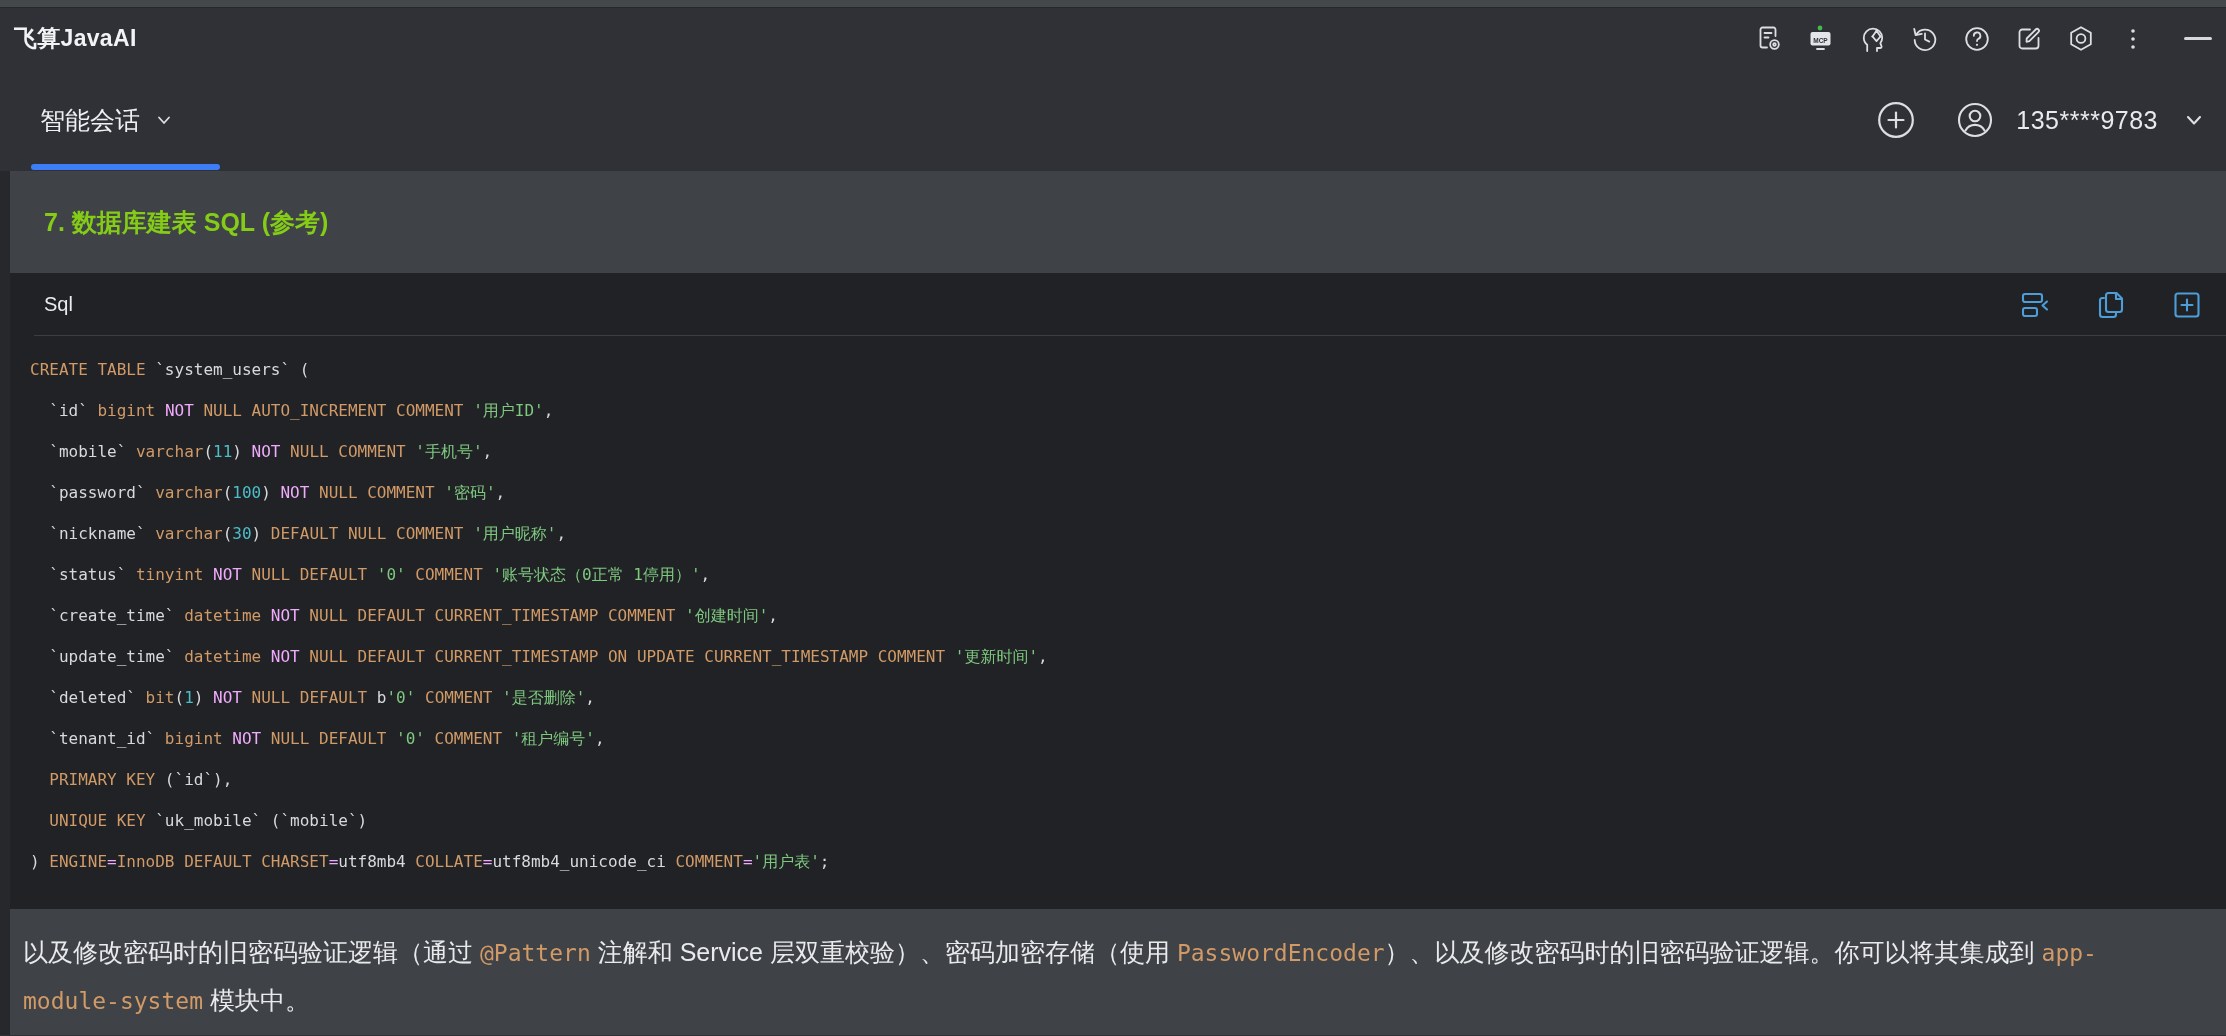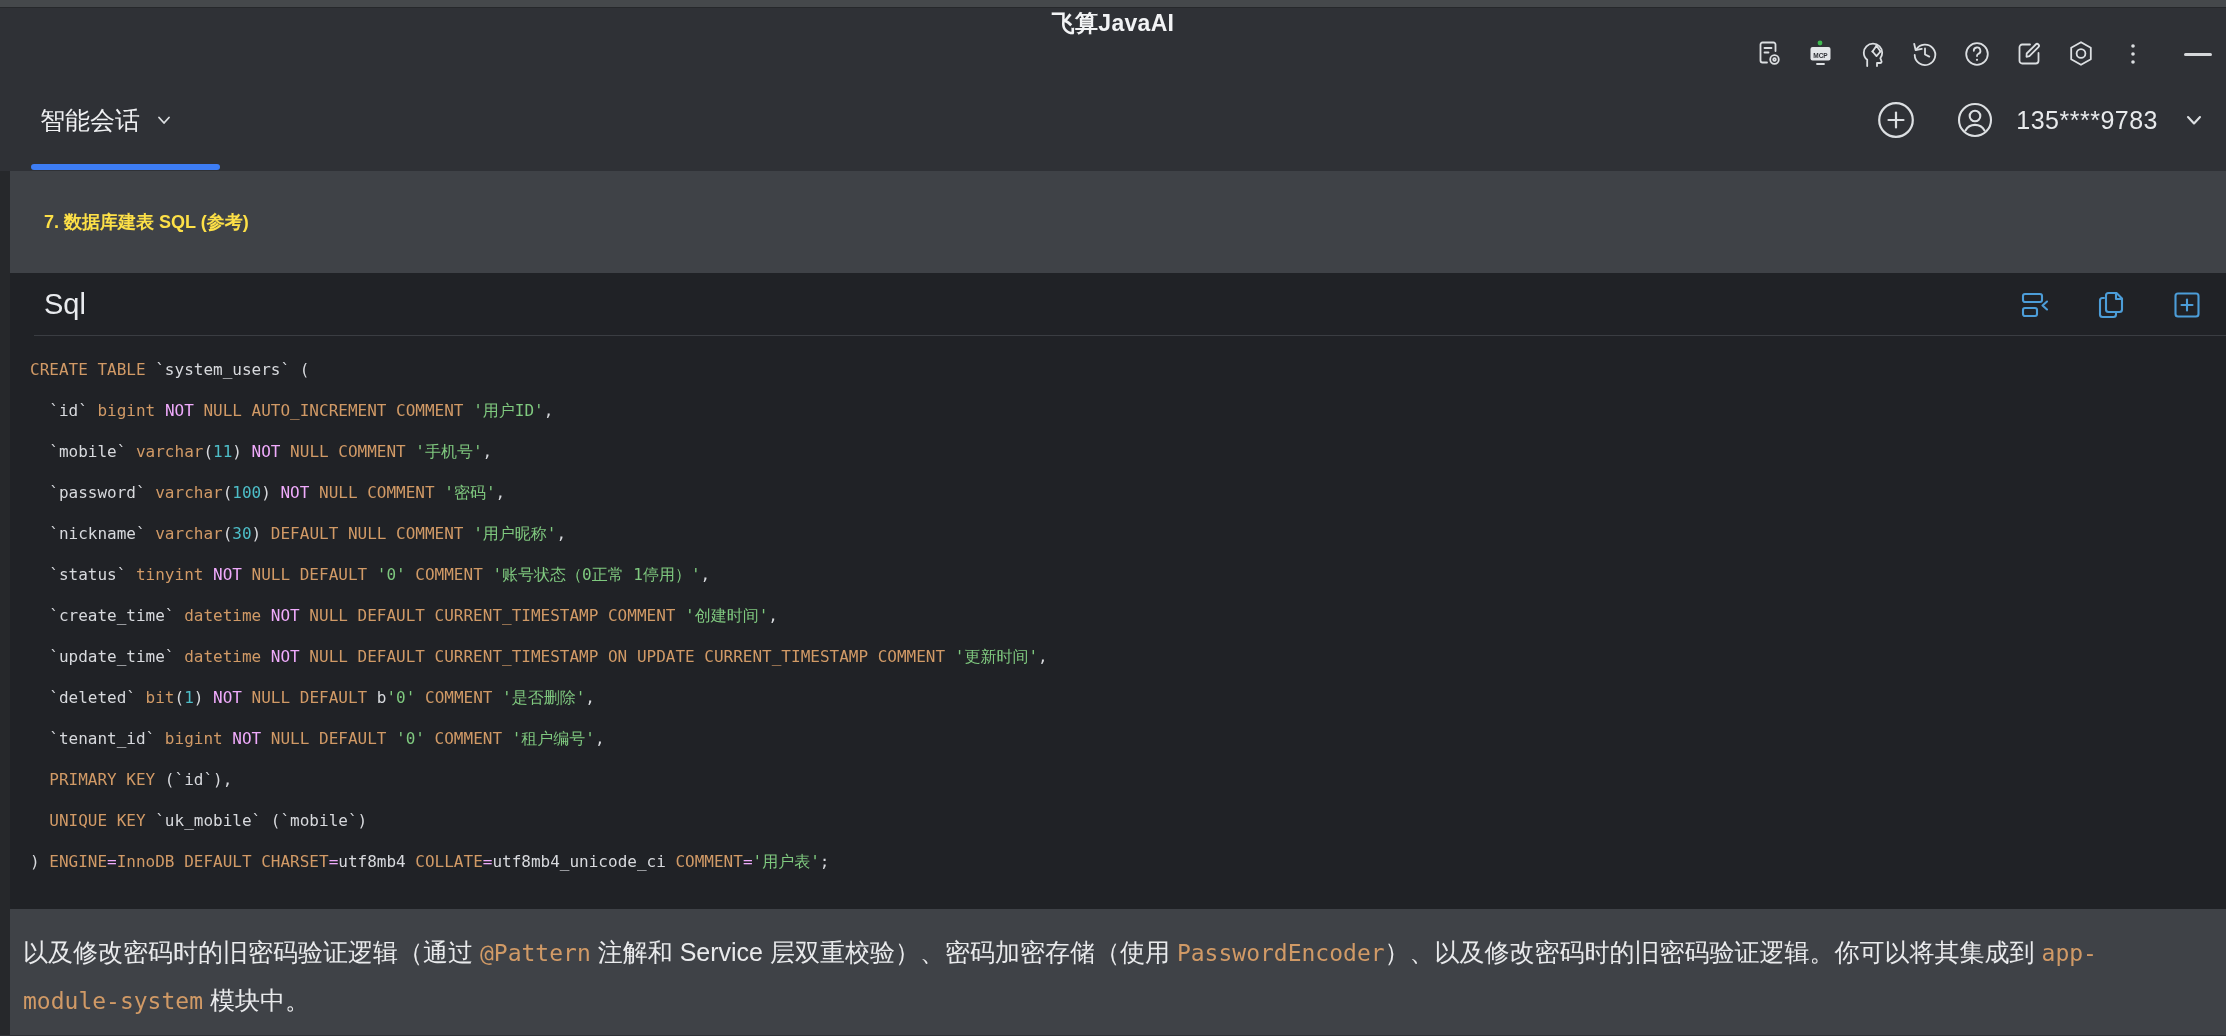--- a/index.html
+++ b/index.html
@@ -5,21 +5,21 @@
   * { margin:0; padding:0; box-sizing:border-box; }
   html,body { width:2226px; height:1036px; overflow:hidden; }
   body {
     background:#2F3136;
     font-family:"Liberation Sans", sans-serif;
     -webkit-font-smoothing:antialiased;
   }
   .top-strip { height:8px; background:#45484B; border-bottom:1px solid #26282B; }
 
   
-  .header-bar { height:61px; display:flex; align-items:center; padding:0 14px 0 14px; background:#2F3136;flex-direction:column; }
+  .header-bar { height:61px; display:flex; align-items:center; padding:0 14px 0 14px; background:#2F3136; }
   .app-title { font-size:23px; font-weight:700; color:#F2F3F5; letter-spacing:.3px; }
   .header-icons { margin-left:auto; display:flex; align-items:center; gap:22px; }
   .hicon svg { display:block; }
   .hicon { width:30px; height:30px; display:flex; align-items:center; justify-content:center; cursor:pointer; }
   .icon-stroke { stroke:#DCDFE2; stroke-width:1.8; fill:none; stroke-linecap:round; stroke-linejoin:round; }
   .minimize-dash { width:28px; height:3px; background:#D6D8DB; border-radius:2px; margin-left:14px; }
 
   
   .tab-bar { height:102px; display:flex; align-items:center; padding:0 18px 0 40px; position:relative; background:#2F3136; }
   .tab { display:flex; align-items:center; gap:12px; cursor:pointer;font-family:Liberation Mono, monospace; }
@@ -28,26 +28,26 @@
   .tabbar-right { margin-left:auto; display:flex; align-items:center; }
   .account-chip { display:flex; align-items:center; gap:22px; margin-left:40px; cursor:pointer; }
   .account-text { font-size:25px; color:#E8EAEC; letter-spacing:.5px; }
 
   
   .content { display:flex; height:864px; }
   .gutter { width:10px; background:#26282B; }
   .main { flex:1; display:flex; flex-direction:column; }
 
   .section-header { height:106px; background:#3F4247; display:flex; align-items:center; padding-left:34px; }
-  .section-title { font-size:18px; font-weight:700; color:#fde047; }
+  .section-title { font-size:25px; font-weight:700; color:#84cc16; }
 
   .code-block { background:#202226; }
   .code-header { height:63px; display:flex; align-items:center; padding:0 22px 0 34px; position:relative; }
   .code-header::after { content:""; position:absolute; left:24px; right:0; bottom:0; height:1px; background:#3A3D42; }
-  .code-lang { font-size:29px; color:#E9EBEE; }
+  .code-lang { font-size:20px; color:#E9EBEE; }
   .code-actions { margin-left:auto; display:flex; align-items:center; gap:42px; }
   .caction { width:34px; height:34px; cursor:pointer; }
   .blue-stroke { stroke:#4C9DD8; stroke-width:2.1; fill:none; stroke-linecap:round; stroke-linejoin:round; }
 
   pre.sql-code {
     margin:0; padding:13px 16px 27px 20px;
     font-family:"DejaVu Sans Mono", monospace;
     font-size:16px; line-height:41px;
     white-space:pre; color:#D7D9DD;
   }

